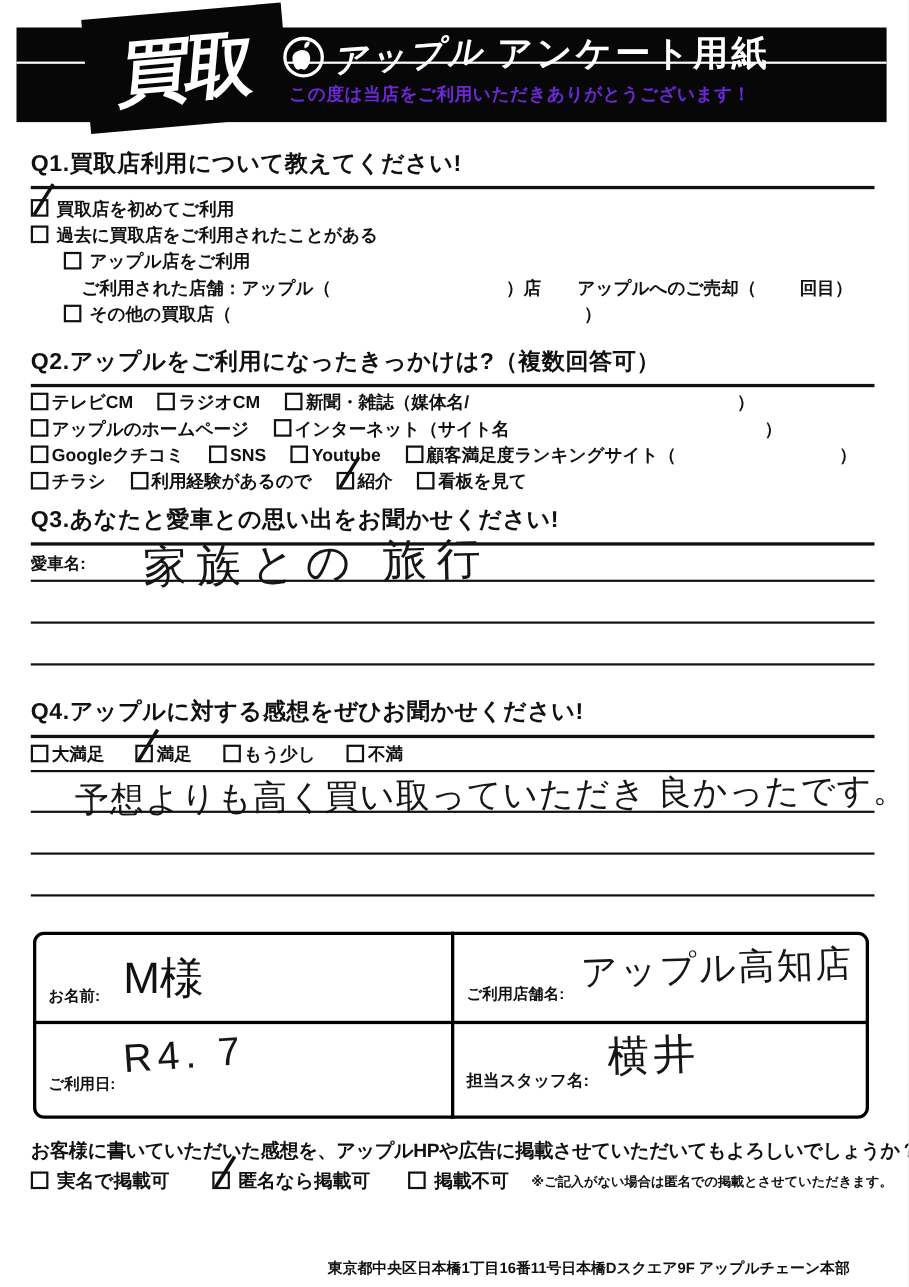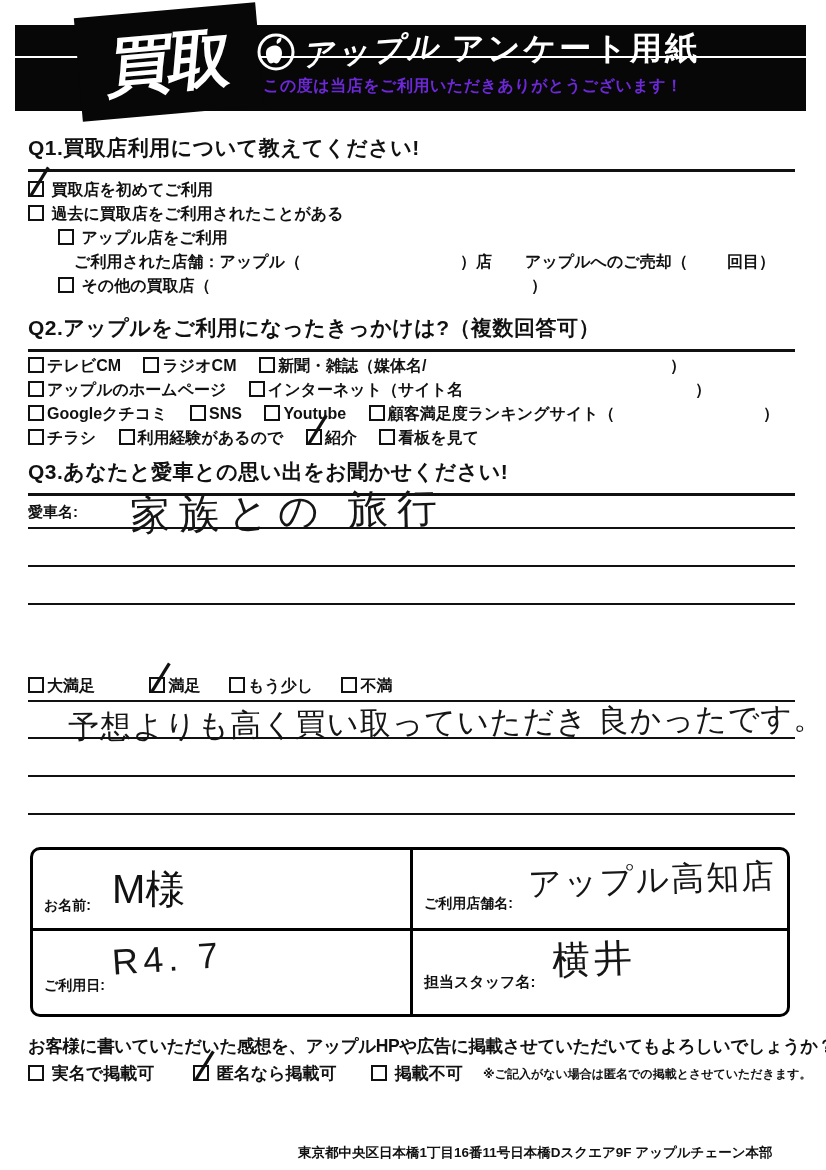--- a/index.html
+++ b/index.html
@@ -148,24 +148,25 @@
     <span class="item"><span class="cb"></span><span>看板を見て</span></span>
   </div>
 
   <div class="qtitle" style="top:458px;">Q3.あなたと愛車との思い出をお聞かせください!</div>
   <div class="row" style="left:28px;top:503px;font-size:15px;">愛車名:</div>
   <div class="abs hw hw-car" style="left:130px;top:484px;">家族との 旅行</div>
   <div class="hline" style="top:527px;"></div>
   <div class="hline" style="top:565px;"></div>
   <div class="hline" style="top:603px;"></div>
 
+  <div class="qtitle" style="top:633px;">Q4.アップルに対する感想をぜひお聞かせください!</div>
 
   <div class="row" style="left:28px;top:676px;">
     <span class="item" style="margin-right:24px;"><span class="cb"></span><span>大満足</span></span>
-    <span class="item" style="margin-right:24px;margin-left:26px;"><span class="cb checked"><svg class="tick" viewBox="0 0 18 18">
+    <span class="item" style="margin-right:24px;"><span class="cb checked"><svg class="tick" viewBox="0 0 18 18">
             <path d="M3 16 L16 -5" stroke="#111" stroke-width="2.4" fill="none"></path>
           </svg></span><span>満足</span></span>
     <span class="item" style="margin-right:24px;"><span class="cb"></span><span>もう少し</span></span>
     <span class="item"><span class="cb"></span><span>不満</span></span>
   </div>
 
   <div class="hline" style="top:700px;"></div>
   <div class="abs hw hw-q4" style="left:68px;top:702px;">予想よりも高く買い取っていただき 良かったです。</div>
   <div class="hline" style="top:737px;"></div>
   <div class="hline" style="top:775px;"></div>

